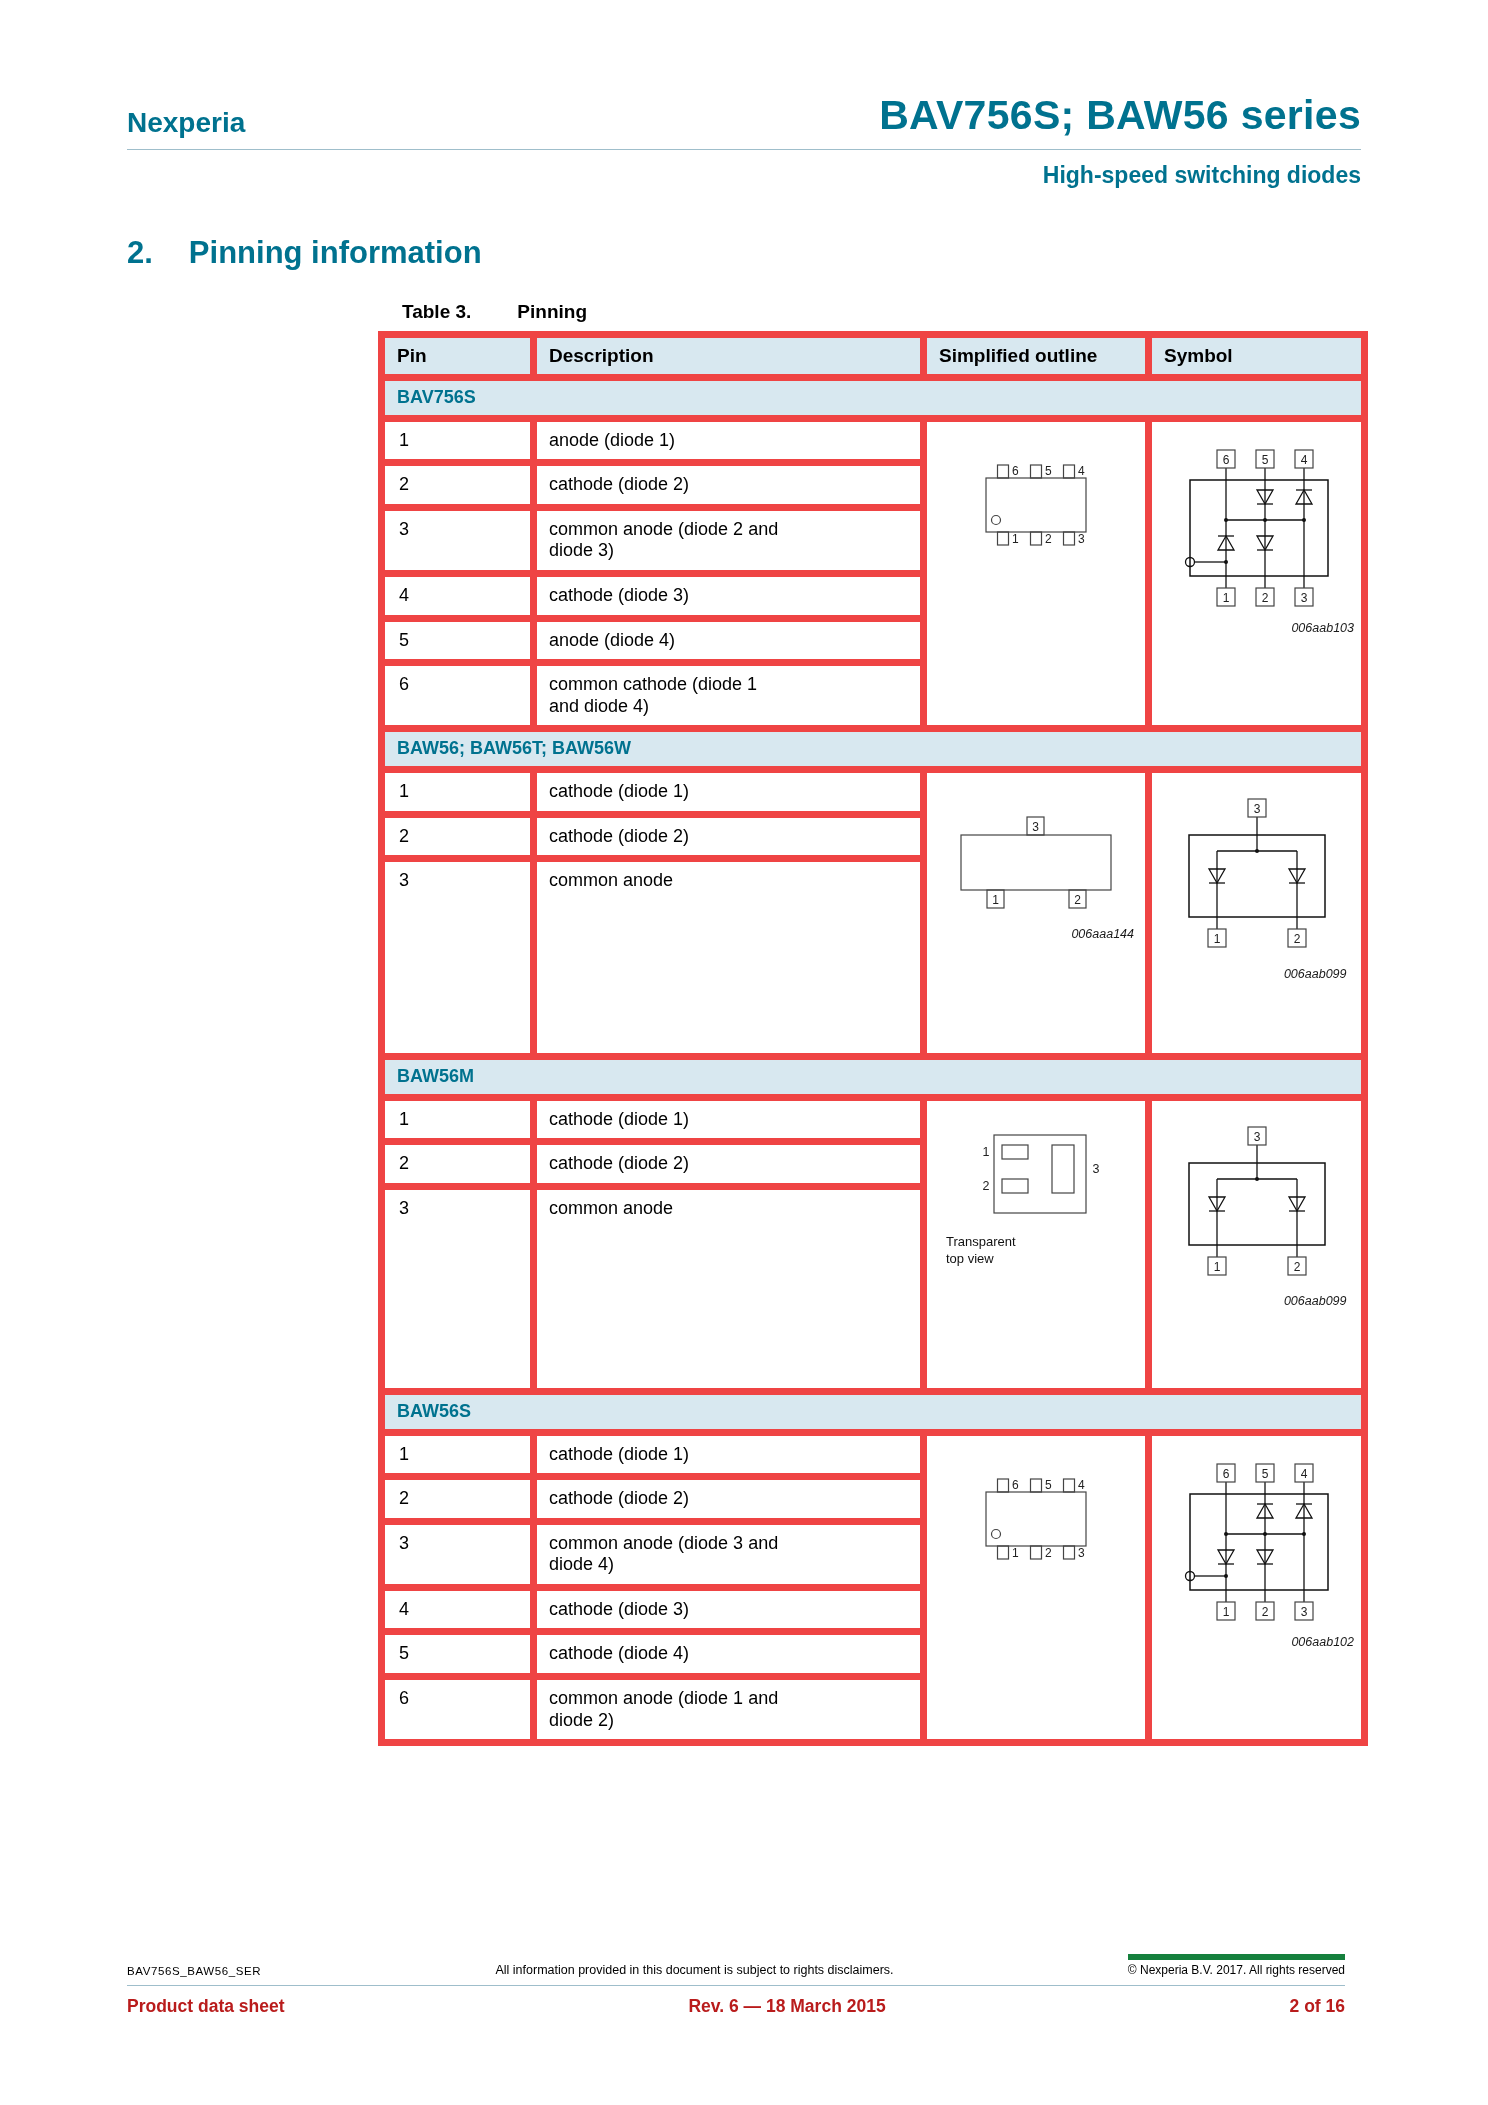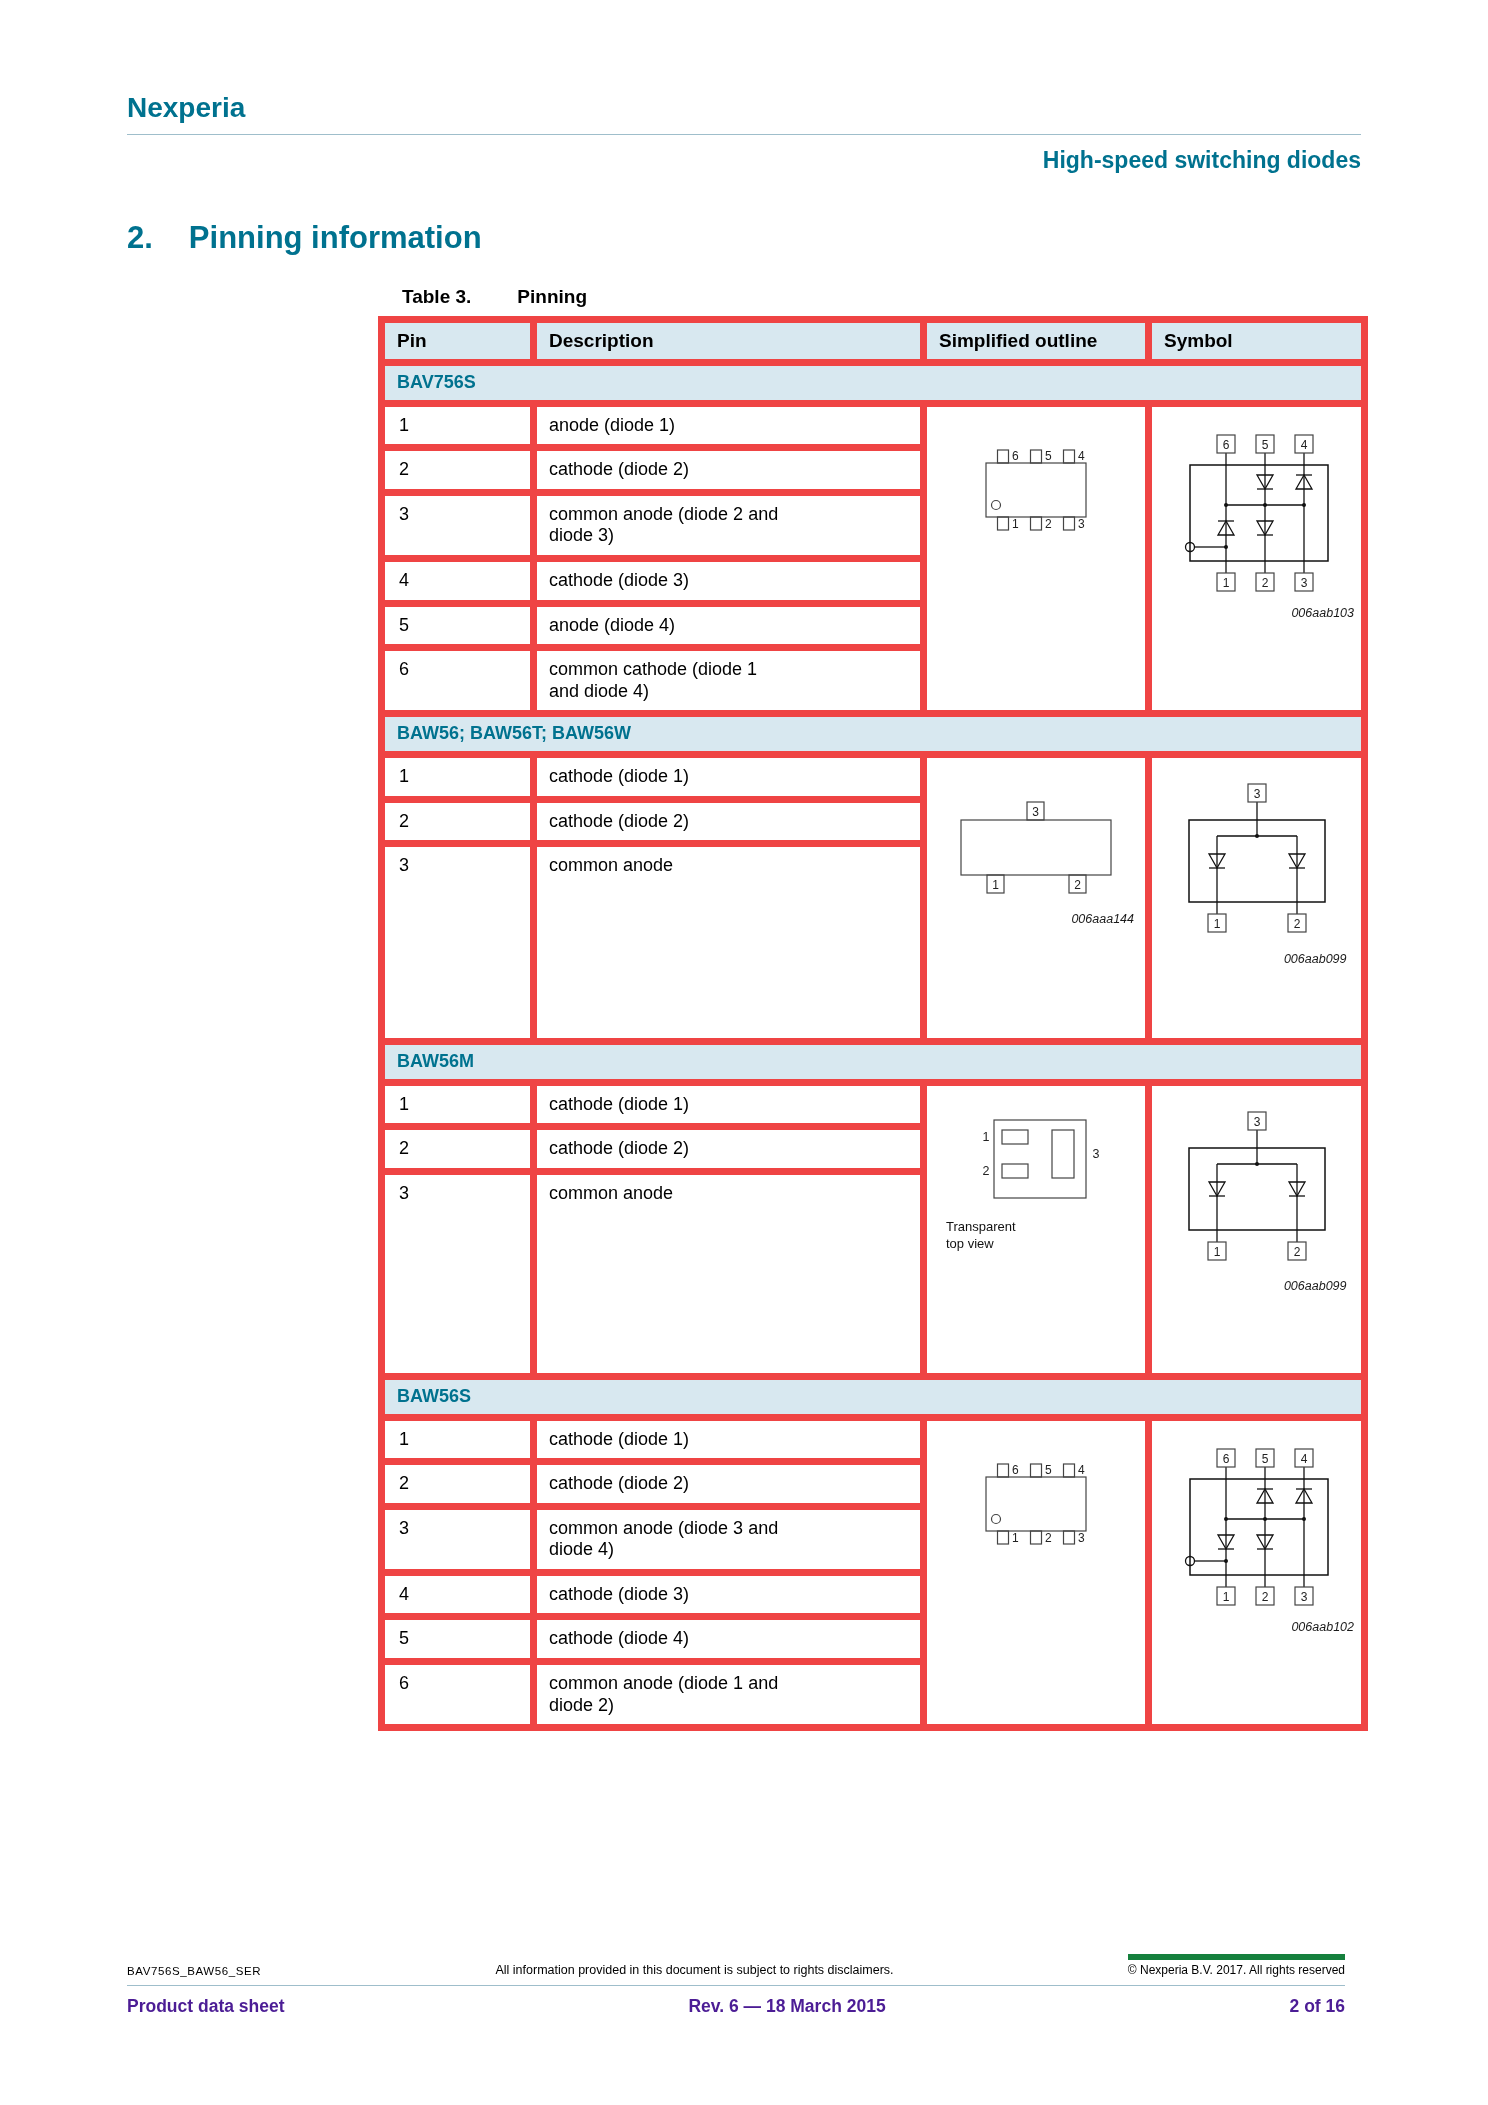--- a/index.html
+++ b/index.html
@@ -33,32 +33,33 @@
   .fig { display:inline-block; }
   .fig-code { font-style:italic; font-size:12.5px; color:#1a1a1a; text-align:right; margin-top:4px; }
   .fig-caption { font-size:13px; color:#111; text-align:left; margin-top:2px; line-height:1.25; }
 
   
   .footer { position:absolute; left:127px; right:143px; bottom:88px; }
   .footer-row1 { display:flex; justify-content:space-between; align-items:flex-end; padding-bottom:8px; }
   .doc-id { font-size:11.5px; letter-spacing:.6px; }
   .disclaimer { font-size:12.5px; }
   .copyright { font-size:12px; border-top:6px solid #15803d; padding-top:3px; }
-  .footer-row2 { display:flex; justify-content:space-between; border-top:1px solid #9fbecb; padding-top:10px; color:#4c1d95; font-weight:bold; font-size:17.5px; }
+  .footer-row2 { display:flex; justify-content:space-between; border-top:1px solid #9fbecb; padding-top:10px; color:#b91c1c; font-weight:bold; font-size:17.5px; }
 
   svg text { font-family:"Liberation Sans","DejaVu Sans",sans-serif; }
 </style>
 </head>
 <body>
 
 <div class="page">
   <div class="content">
 
     <div class="header-top">
       <span class="vendor">Nexperia</span>
+      <span class="doc-title">BAV756S; BAW56 series</span>
     </div>
     <div class="subtitle">High-speed switching diodes</div>
 
     <div class="section-heading">
       <span>2.</span>
       <span>Pinning information</span>
     </div>
 
     <div class="table-block">
       <div class="table-caption">

